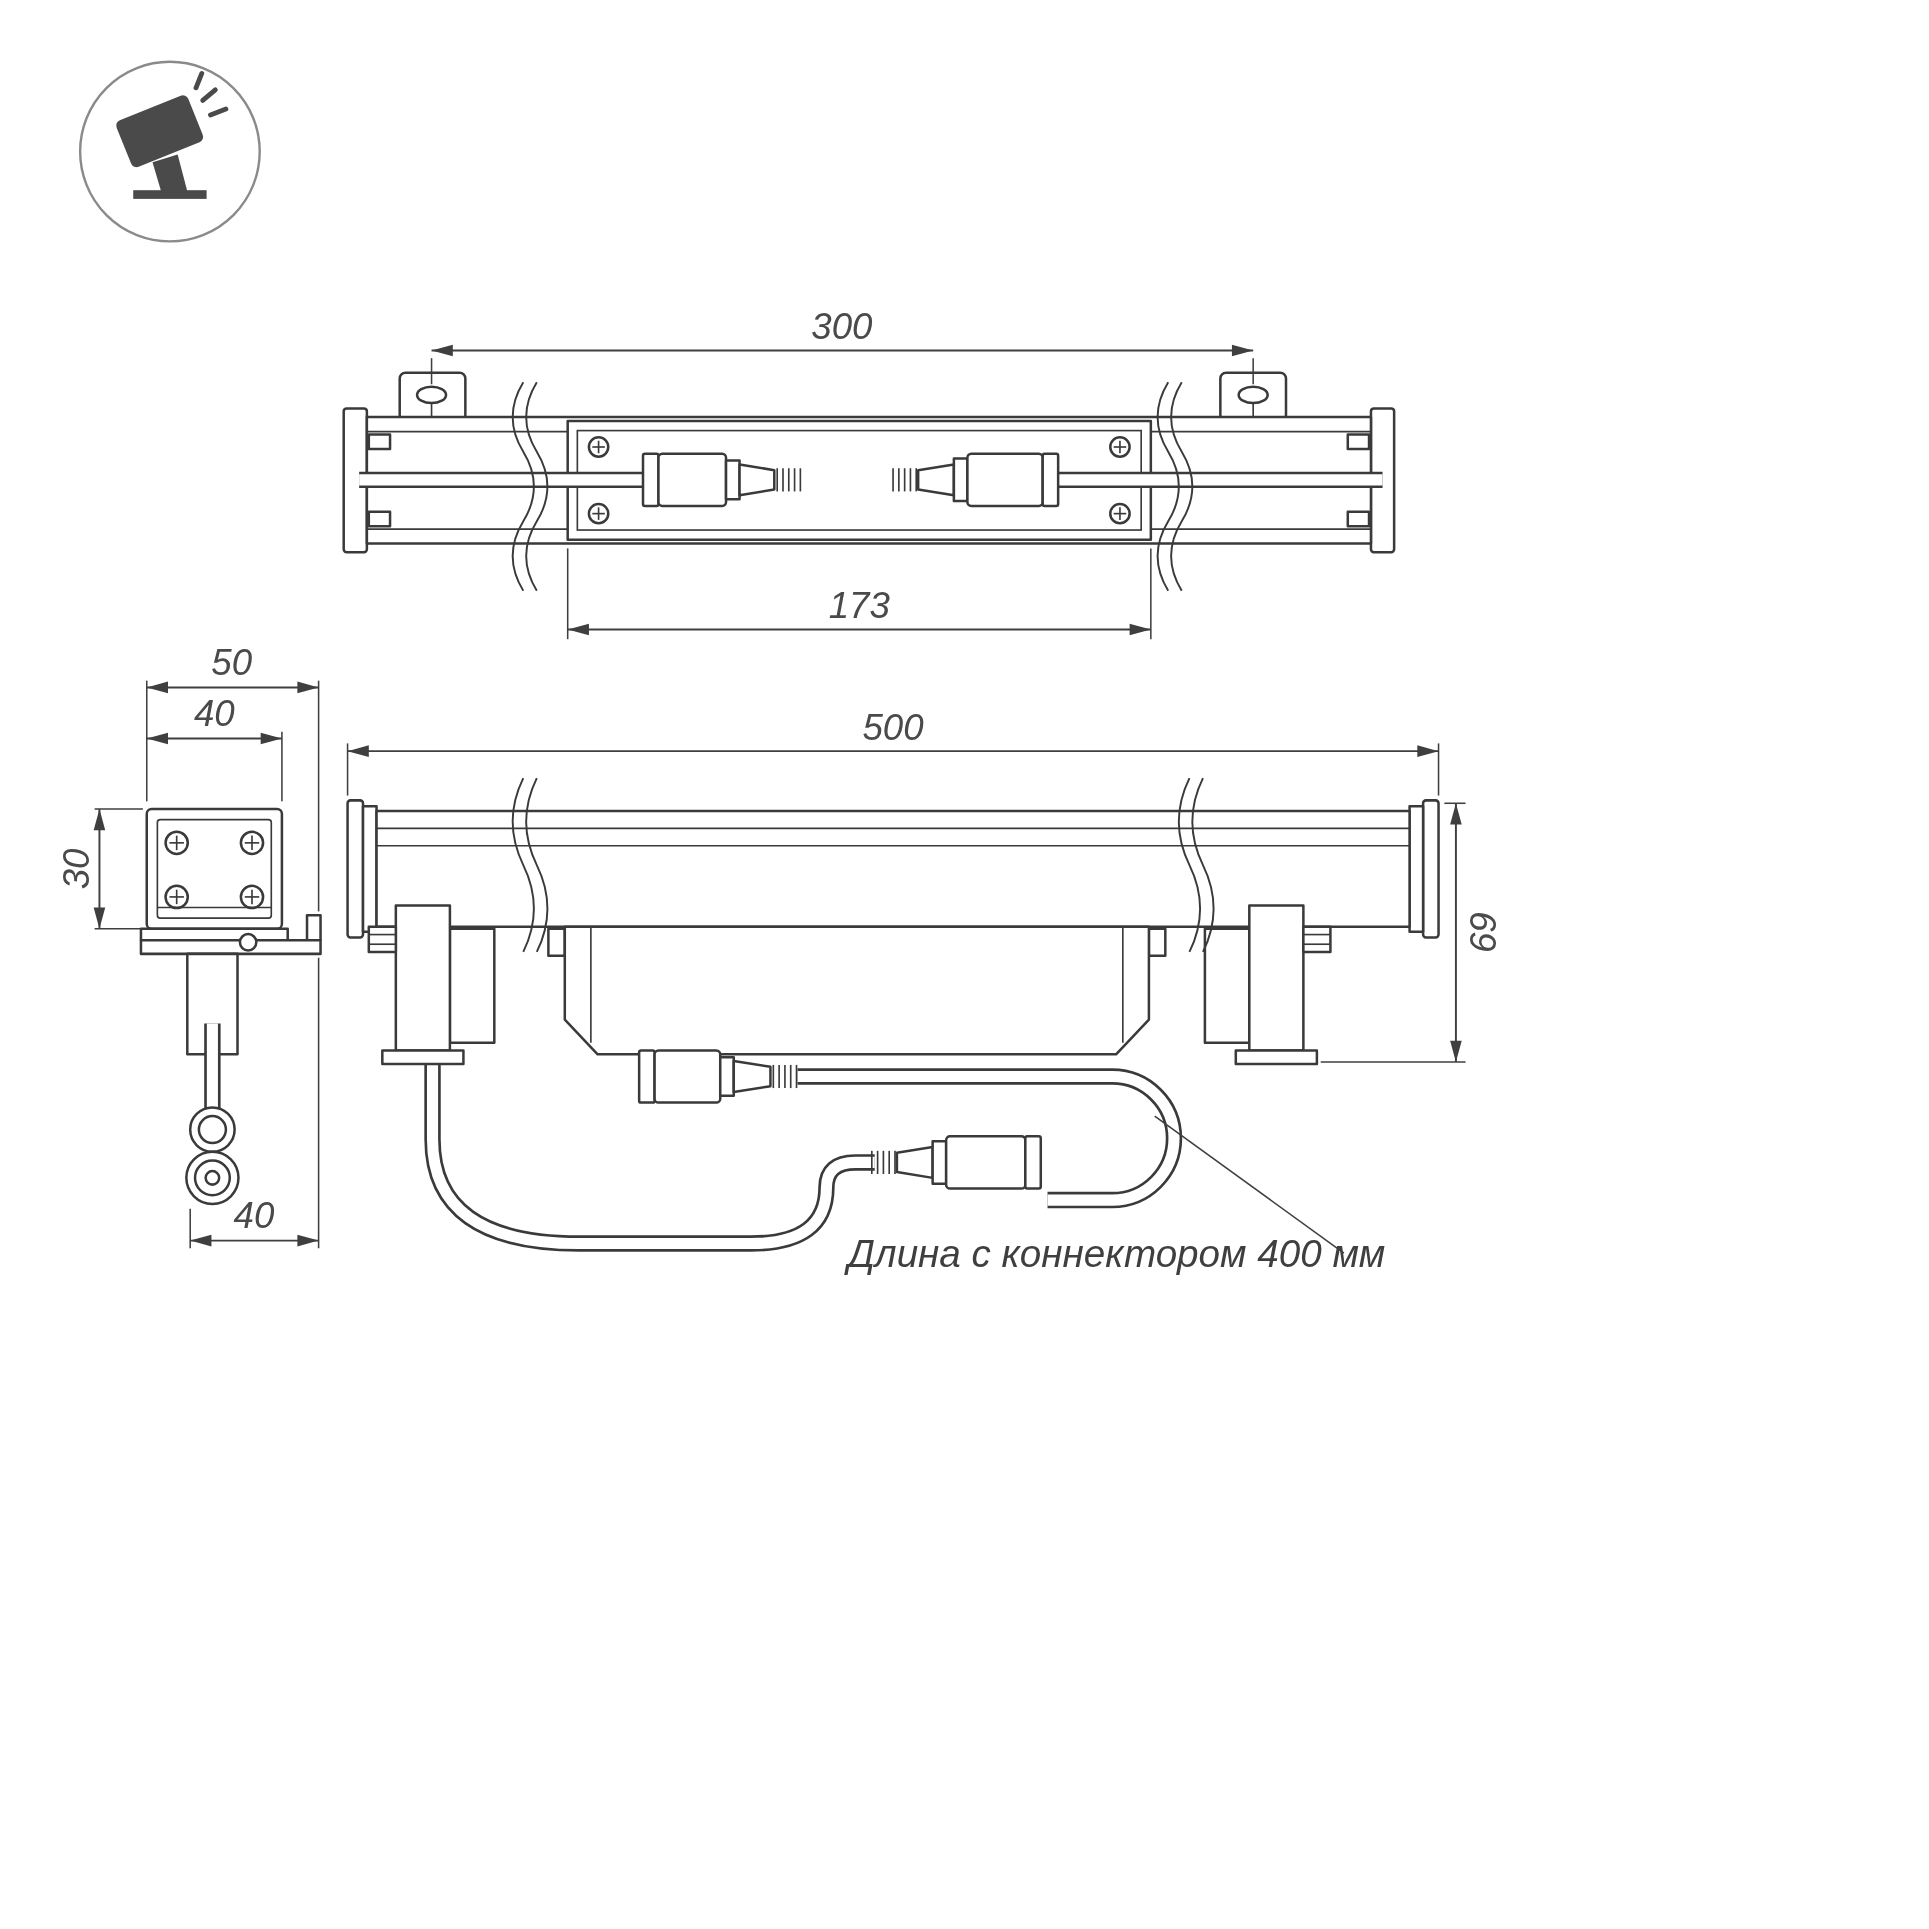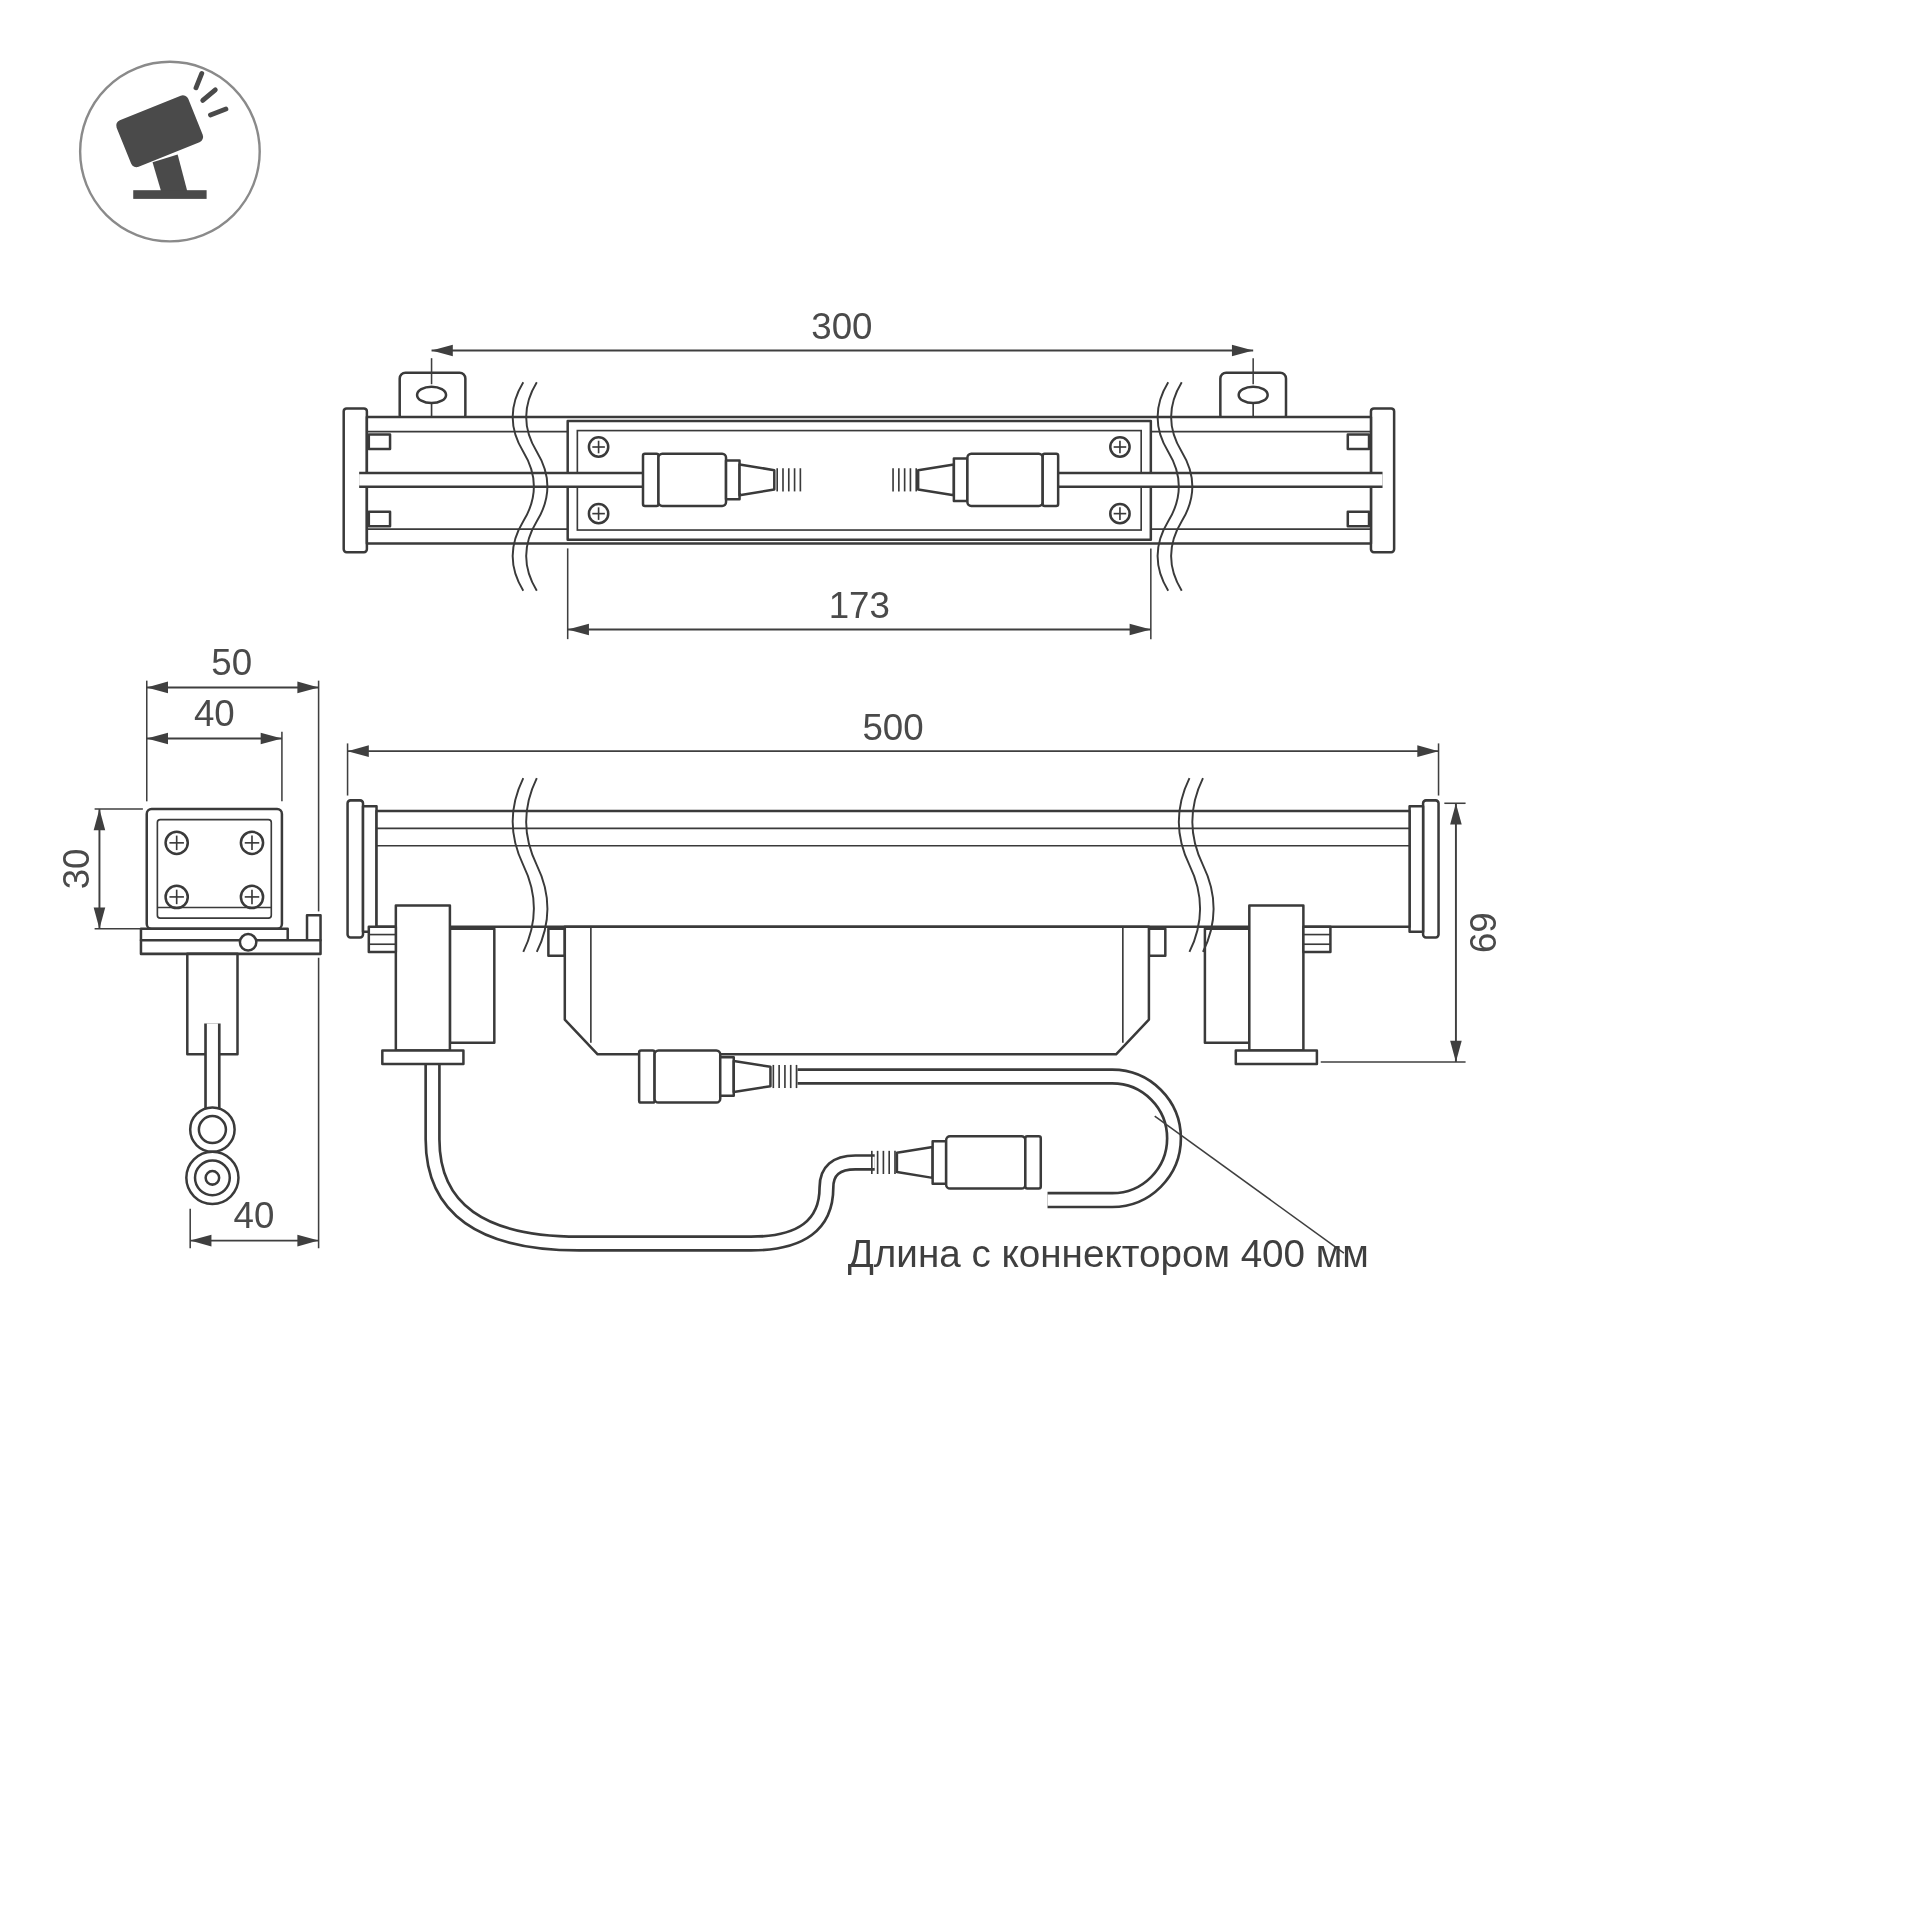--- a/index.html
+++ b/index.html
@@ -1,16 +1,16 @@
 <!DOCTYPE html>
 <html><head>
 <meta charset="utf-8">
 <style>
   html,body{margin:0;padding:0;background:#ffffff;}
-  .canvas{position:relative;width:1929px;height:1929px;background:#ffffff;overflow:hidden;}
+  .canvas{position:relative;width:1929px;height:1929px;background:#ffffff;overflow:hidden;font-style:italic;}
   svg{display:block;}
   svg text{font-family:"Liberation Sans","DejaVu Sans",sans-serif;}
   .outline{fill:#ffffff;stroke:#3a3a3a;stroke-width:2.6;stroke-linejoin:round;}
   .outline-nf{fill:none;stroke:#3a3a3a;stroke-width:2.6;stroke-linejoin:round;}
   .thin{fill:none;stroke:#3a3a3a;stroke-width:1.7;}
   .dim{fill:none;stroke:#3f3f3f;stroke-width:2;}
   .ext{fill:none;stroke:#3f3f3f;stroke-width:1.6;}
   .arrow{fill:#3f3f3f;stroke:none;}
   .cable-o{fill:none;stroke:#3a3a3a;stroke-width:17;}
   .cable-i{fill:none;stroke:#ffffff;stroke-width:11.5;}

